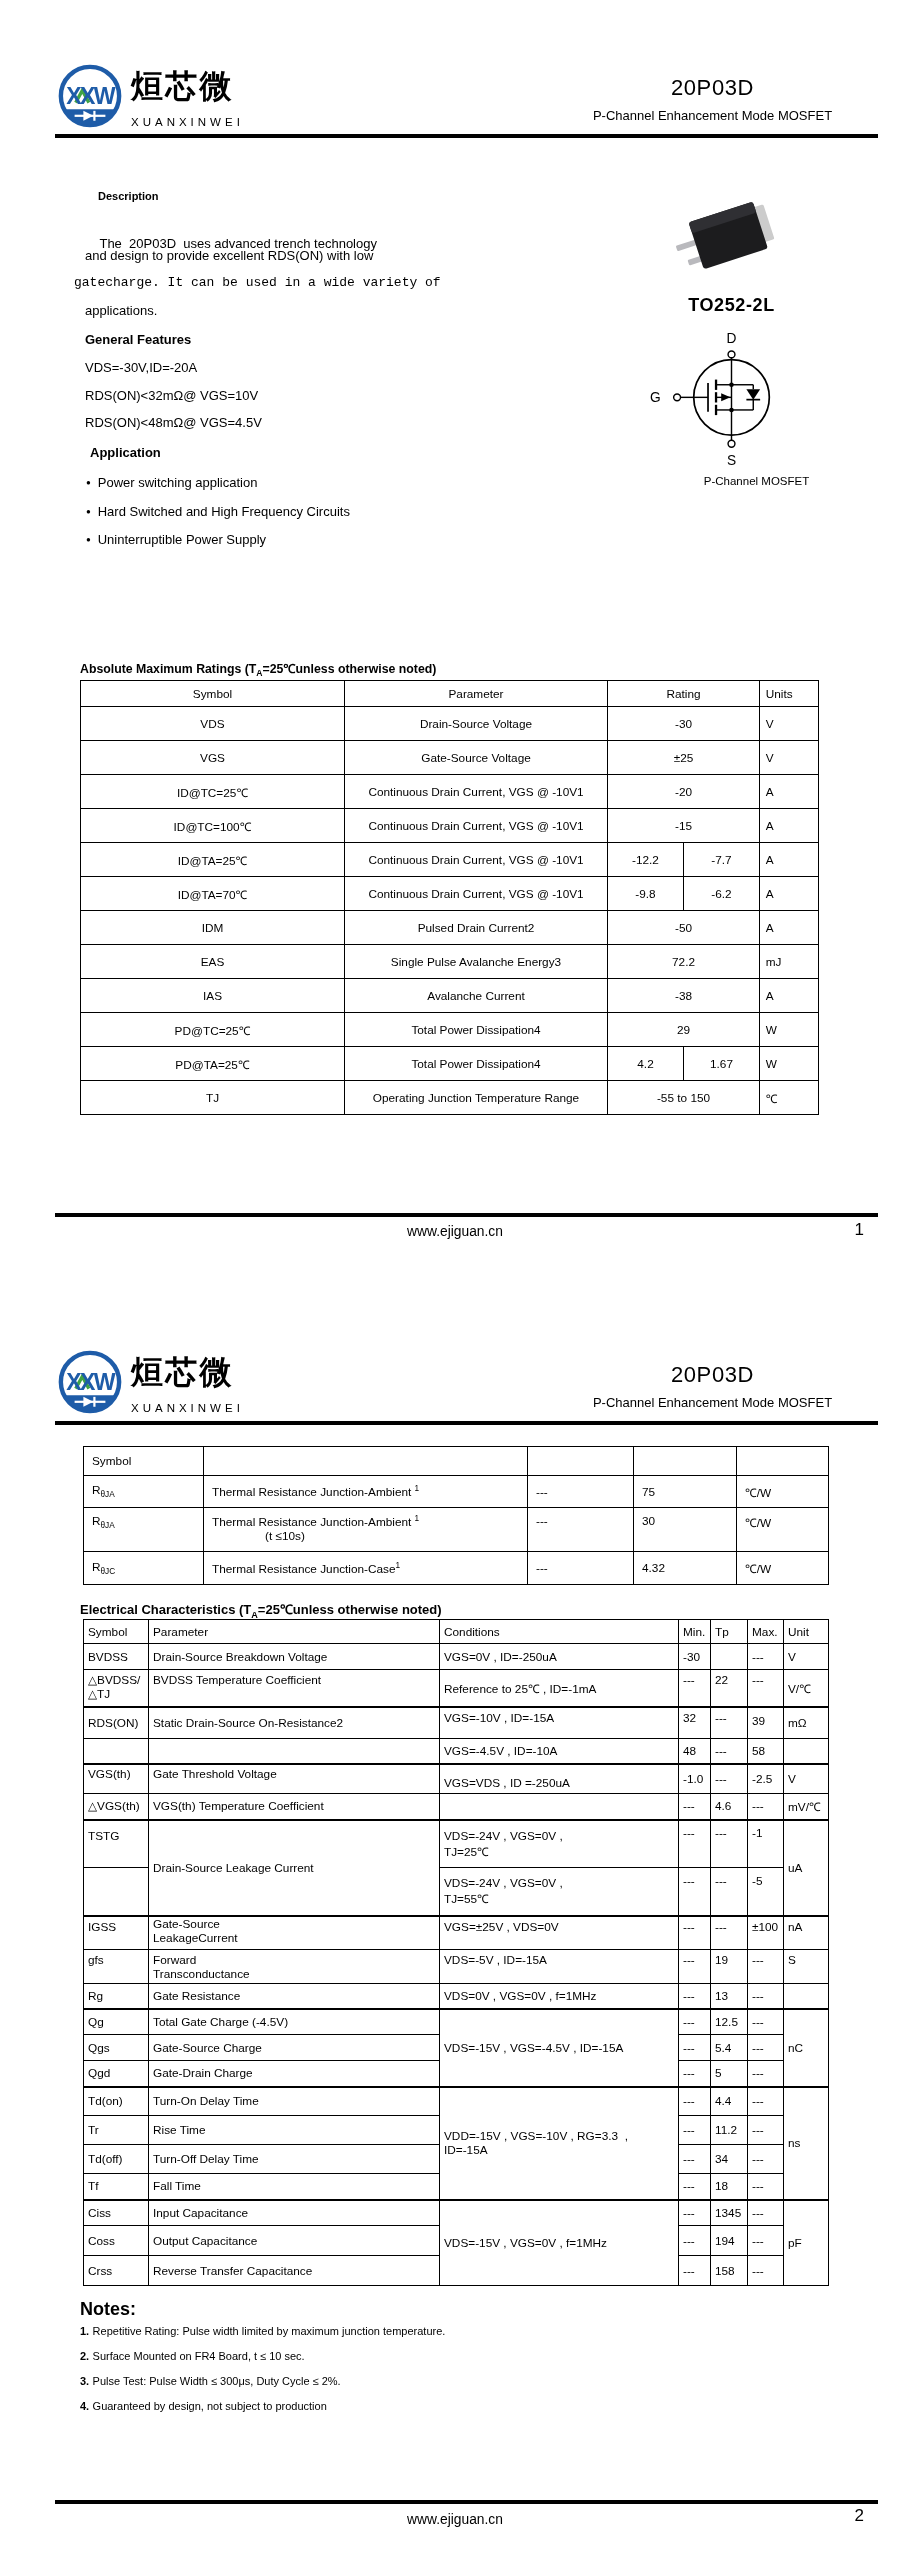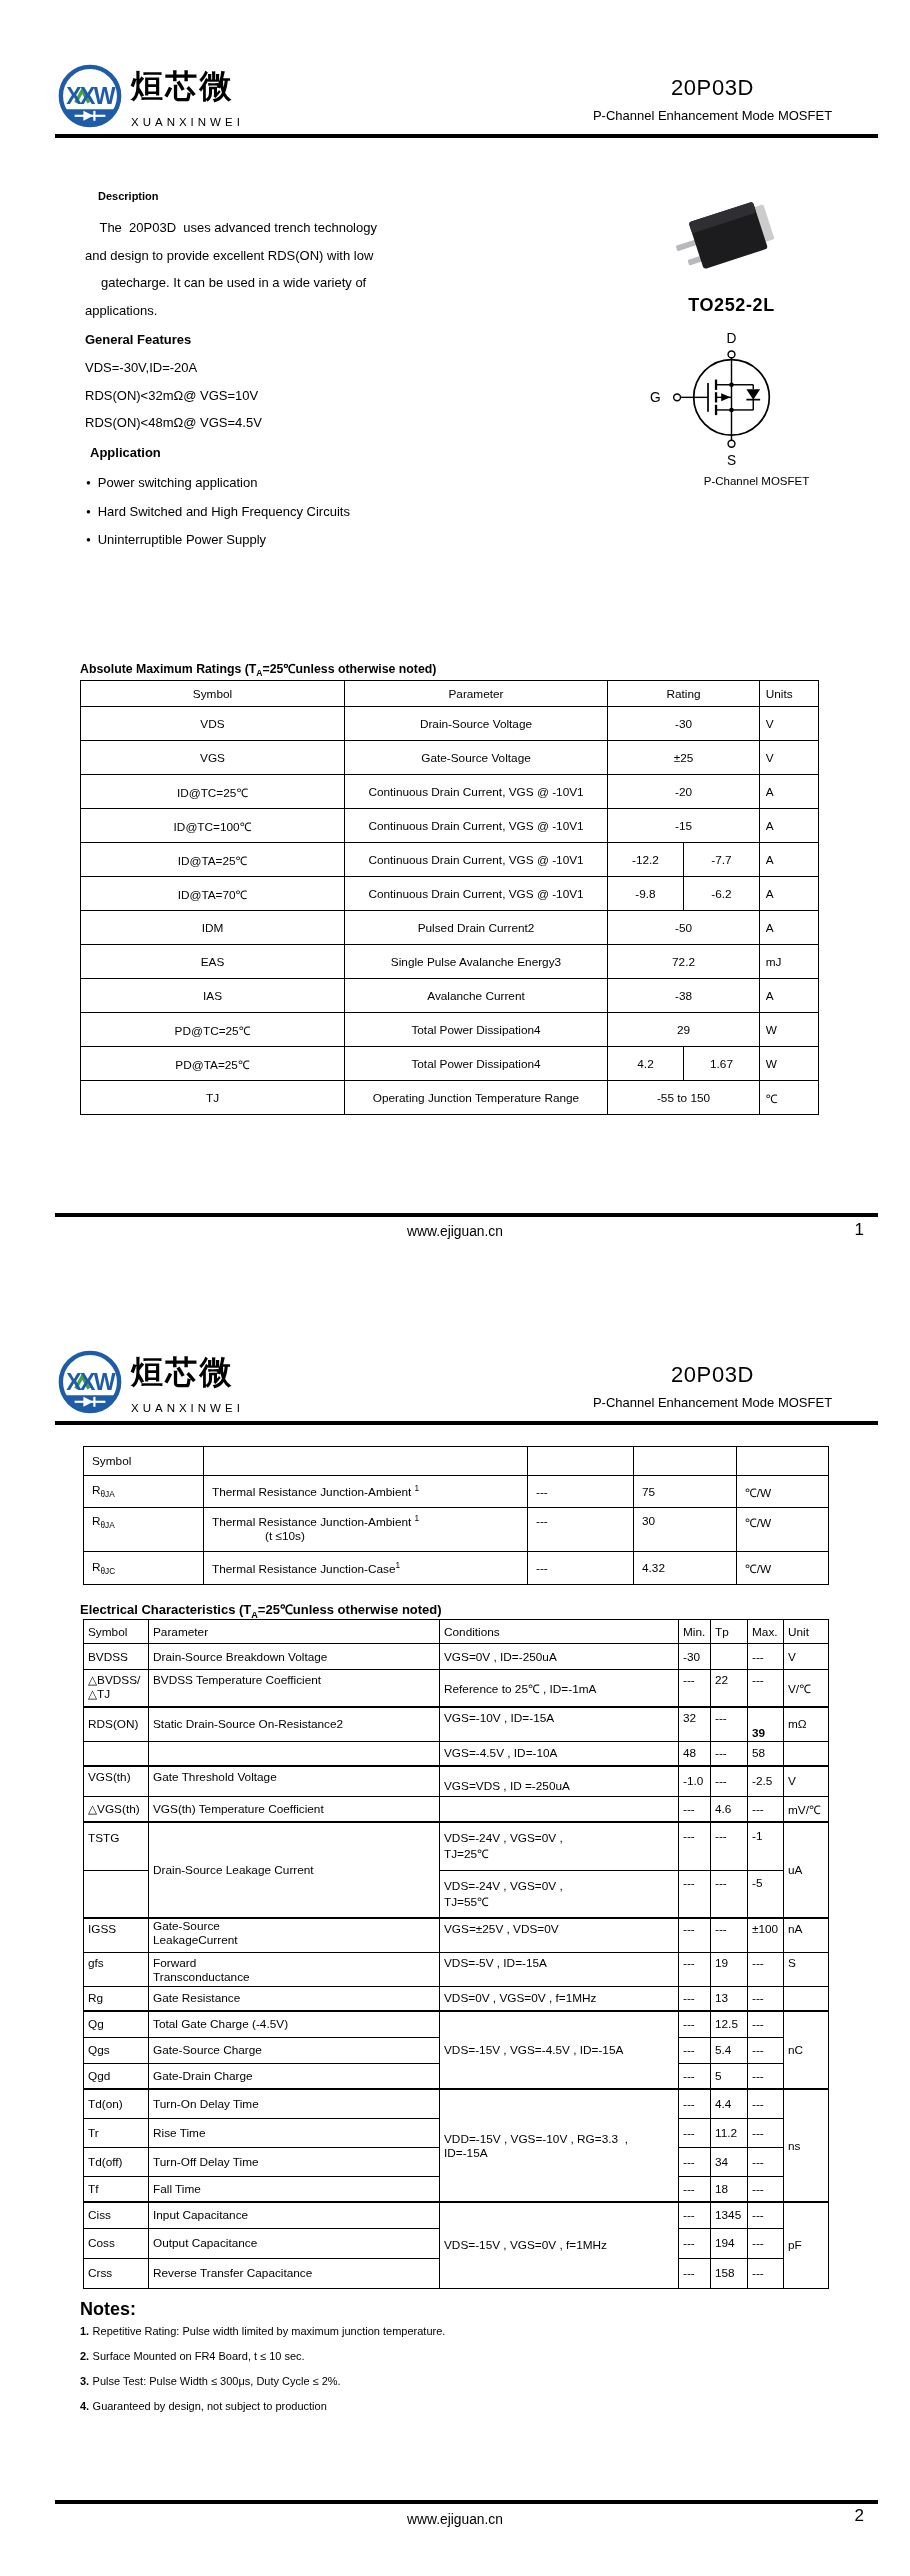--- a/index.html
+++ b/index.html
@@ -70,23 +70,23 @@
   </div>
   <div class="abs logo-cn" style="left:131px;top:70px;">烜芯微</div>
   <div class="abs logo-en" style="left:131px;top:110px;">XUANXINWEI</div>
   <div class="abs head-right" style="left:552px;top:75px;">
     <div class="part-number">20P03D</div>
     <div class="part-subtitle">P-Channel Enhancement Mode MOSFET</div>
   </div>
   <div class="abs head-rule" style="left:55px;width:823px;top:134px;"></div>
 
   <div class="abs h1" style="left:98px;top:190px;">Description</div>
-  <div class="abs body-line pre" style="left:85px;top:220px;">    The  20P03D  uses advanced trench technology</div>
+  <div class="abs body-line pre" style="left:85px;top:236px;">    The  20P03D  uses advanced trench technology</div>
   <div class="abs body-line pre" style="left:85px;top:248px;">and design to provide excellent RDS(ON) with low</div>
-  <div class="abs body-line pre" style="left:101px;top:275px;">gatecharge. It can be used in a wide variety of</div>
+  <div class="abs body-line pre" style="left:74px;top:275px;font-family:Liberation Mono, monospace;">gatecharge. It can be used in a wide variety of</div>
   <div class="abs body-line pre" style="left:85px;top:303px;">applications.</div>
 
   <div class="abs h2" style="left:85px;top:332px;">General Features</div>
   <div class="abs body-line" style="left:85px;top:360px;">VDS=-30V,ID=-20A</div>
   <div class="abs body-line" style="left:85px;top:388px;">RDS(ON)&lt;32mΩ@ VGS=10V</div>
   <div class="abs body-line" style="left:85px;top:415px;">RDS(ON)&lt;48mΩ@ VGS=4.5V</div>
 
   <div class="abs h2" style="left:90px;top:445px;">Application</div>
   <div class="abs bullet-row" style="left:86px;top:475px;">
     <span class="bullet-glyph">●</span>
@@ -347,21 +347,21 @@
       <td style="vertical-align:top;padding-top:3.4px;">22</td>
       <td style="vertical-align:top;padding-top:3.4px;">---</td>
       <td>V/℃</td>
     </tr>
     <tr class="rh56 thick">
       <td>RDS(ON)</td>
       <td>Static Drain-Source On-Resistance2</td>
       <td style="vertical-align:top;padding-top:3.4px;">VGS=-10V , ID=-15A</td>
       <td style="vertical-align:top;padding-top:3.4px;">32</td>
       <td style="vertical-align:top;padding-top:3.4px;">---</td>
-      <td style="vertical-align:top;padding-top:18px;font-weight:bold;">39</td>
+      <td style="vertical-align:top;padding-top:6px;">39</td>
       <td>mΩ</td>
     </tr>
     <tr class="rh44">
       <td></td>
       <td></td>
       <td>VGS=-4.5V , ID=-10A</td>
       <td>48</td>
       <td>---</td>
       <td>58</td>
       <td></td>

